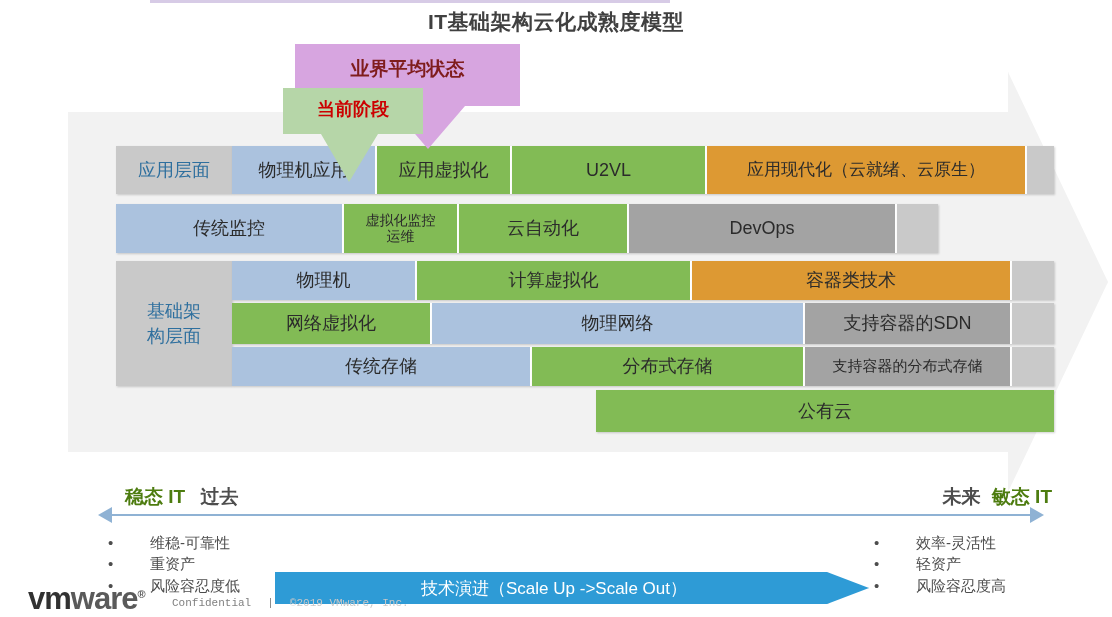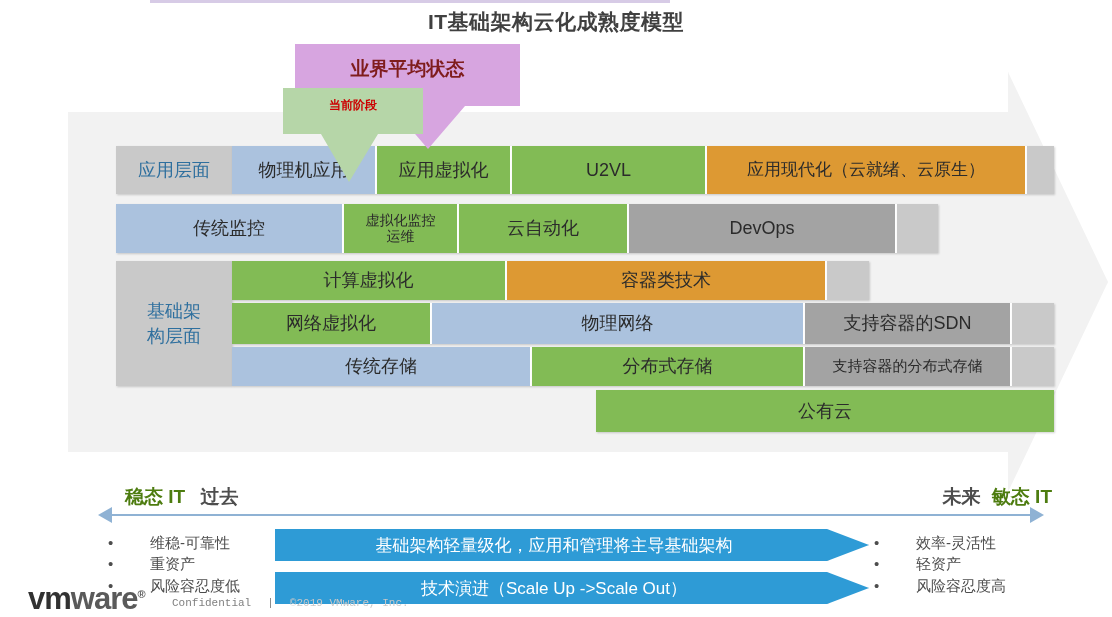--- a/index.html
+++ b/index.html
@@ -36,21 +36,21 @@
     position:absolute;left:0;top:12px;width:225px;text-align:center;
     font-size:19px;font-weight:bold;color:#7f1d1d;
   }
   #callout-current{
     left:283px;top:88px;width:140px;height:94px;
     background:#b6d6a8;
     clip-path:polygon(0 0,140px 0,140px 46px,95px 46px,66px 94px,38px 46px,0 46px);
   }
   #callout-current .ctxt{
     position:absolute;left:0;top:9px;width:140px;text-align:center;
-    font-size:12px;font-weight:bold;color:#cc0000;
+    font-size:18px;font-weight:bold;color:#cc0000;
     font-family:"Liberation Serif","DejaVu Serif",serif;
   }
 
   
   .row{position:absolute;display:flex;}
   .cell{
     box-sizing:border-box;display:flex;align-items:center;justify-content:center;
     font-size:18px;color:#2b2b2b;text-align:center;line-height:1.12;
     border-right:2px solid #ffffff;
     box-shadow:1px 1px 2px rgba(0,0,0,.18);
@@ -164,20 +164,21 @@
     <div class="cell c-gray last" style="width:41px;"></div>
   </div>
 
   <div id="row3">
     <div class="lbl r3lbl">
       <span>基础架</span>
       <span>构层面</span>
     </div>
 
     <div class="r3line" style="top:0px;">
+      <div class="cell c-blue" style="width:185px;height:39px;">物理机</div>
       <div class="cell c-green" style="width:275px;height:39px;">计算虚拟化</div>
       <div class="cell c-orange" style="width:320px;height:39px;">容器类技术</div>
       <div class="cell c-gray last" style="width:42px;height:39px;"></div>
     </div>
 
     <div class="r3line" style="top:42px;">
       <div class="cell c-green" style="width:200px;height:41px;">网络虚拟化</div>
       <div class="cell c-blue" style="width:373px;height:41px;">物理网络</div>
       <div class="cell c-cream" style="width:207px;height:41px;">支持容器的SDN</div>
       <div class="cell c-gray last" style="width:42px;height:41px;"></div>
@@ -235,23 +236,20 @@
     <div class="bullet">
       <span class="dot">•</span>
       <span class="btxt">轻资产</span>
     </div>
     <div class="bullet">
       <span class="dot">•</span>
       <span class="btxt">风险容忍度高</span>
     </div>
   </div>
 
-  <div class="barrow" id="barrow1">
-    <span>基础架构轻量级化，应用和管理将主导基础架构</span>
-  </div>
   <div class="barrow" id="barrow2">
     <span>技术演进（Scale Up -&gt;Scale Out）</span>
   </div>
 
   <div id="logo">
     <span class="vm">vm</span><span>ware</span><sup>®</sup>
   </div>
   <div id="footer">
     <span>Confidential</span><span class="sep">|</span><span class="obsc">©2019 VMware, Inc.</span>
   </div>

